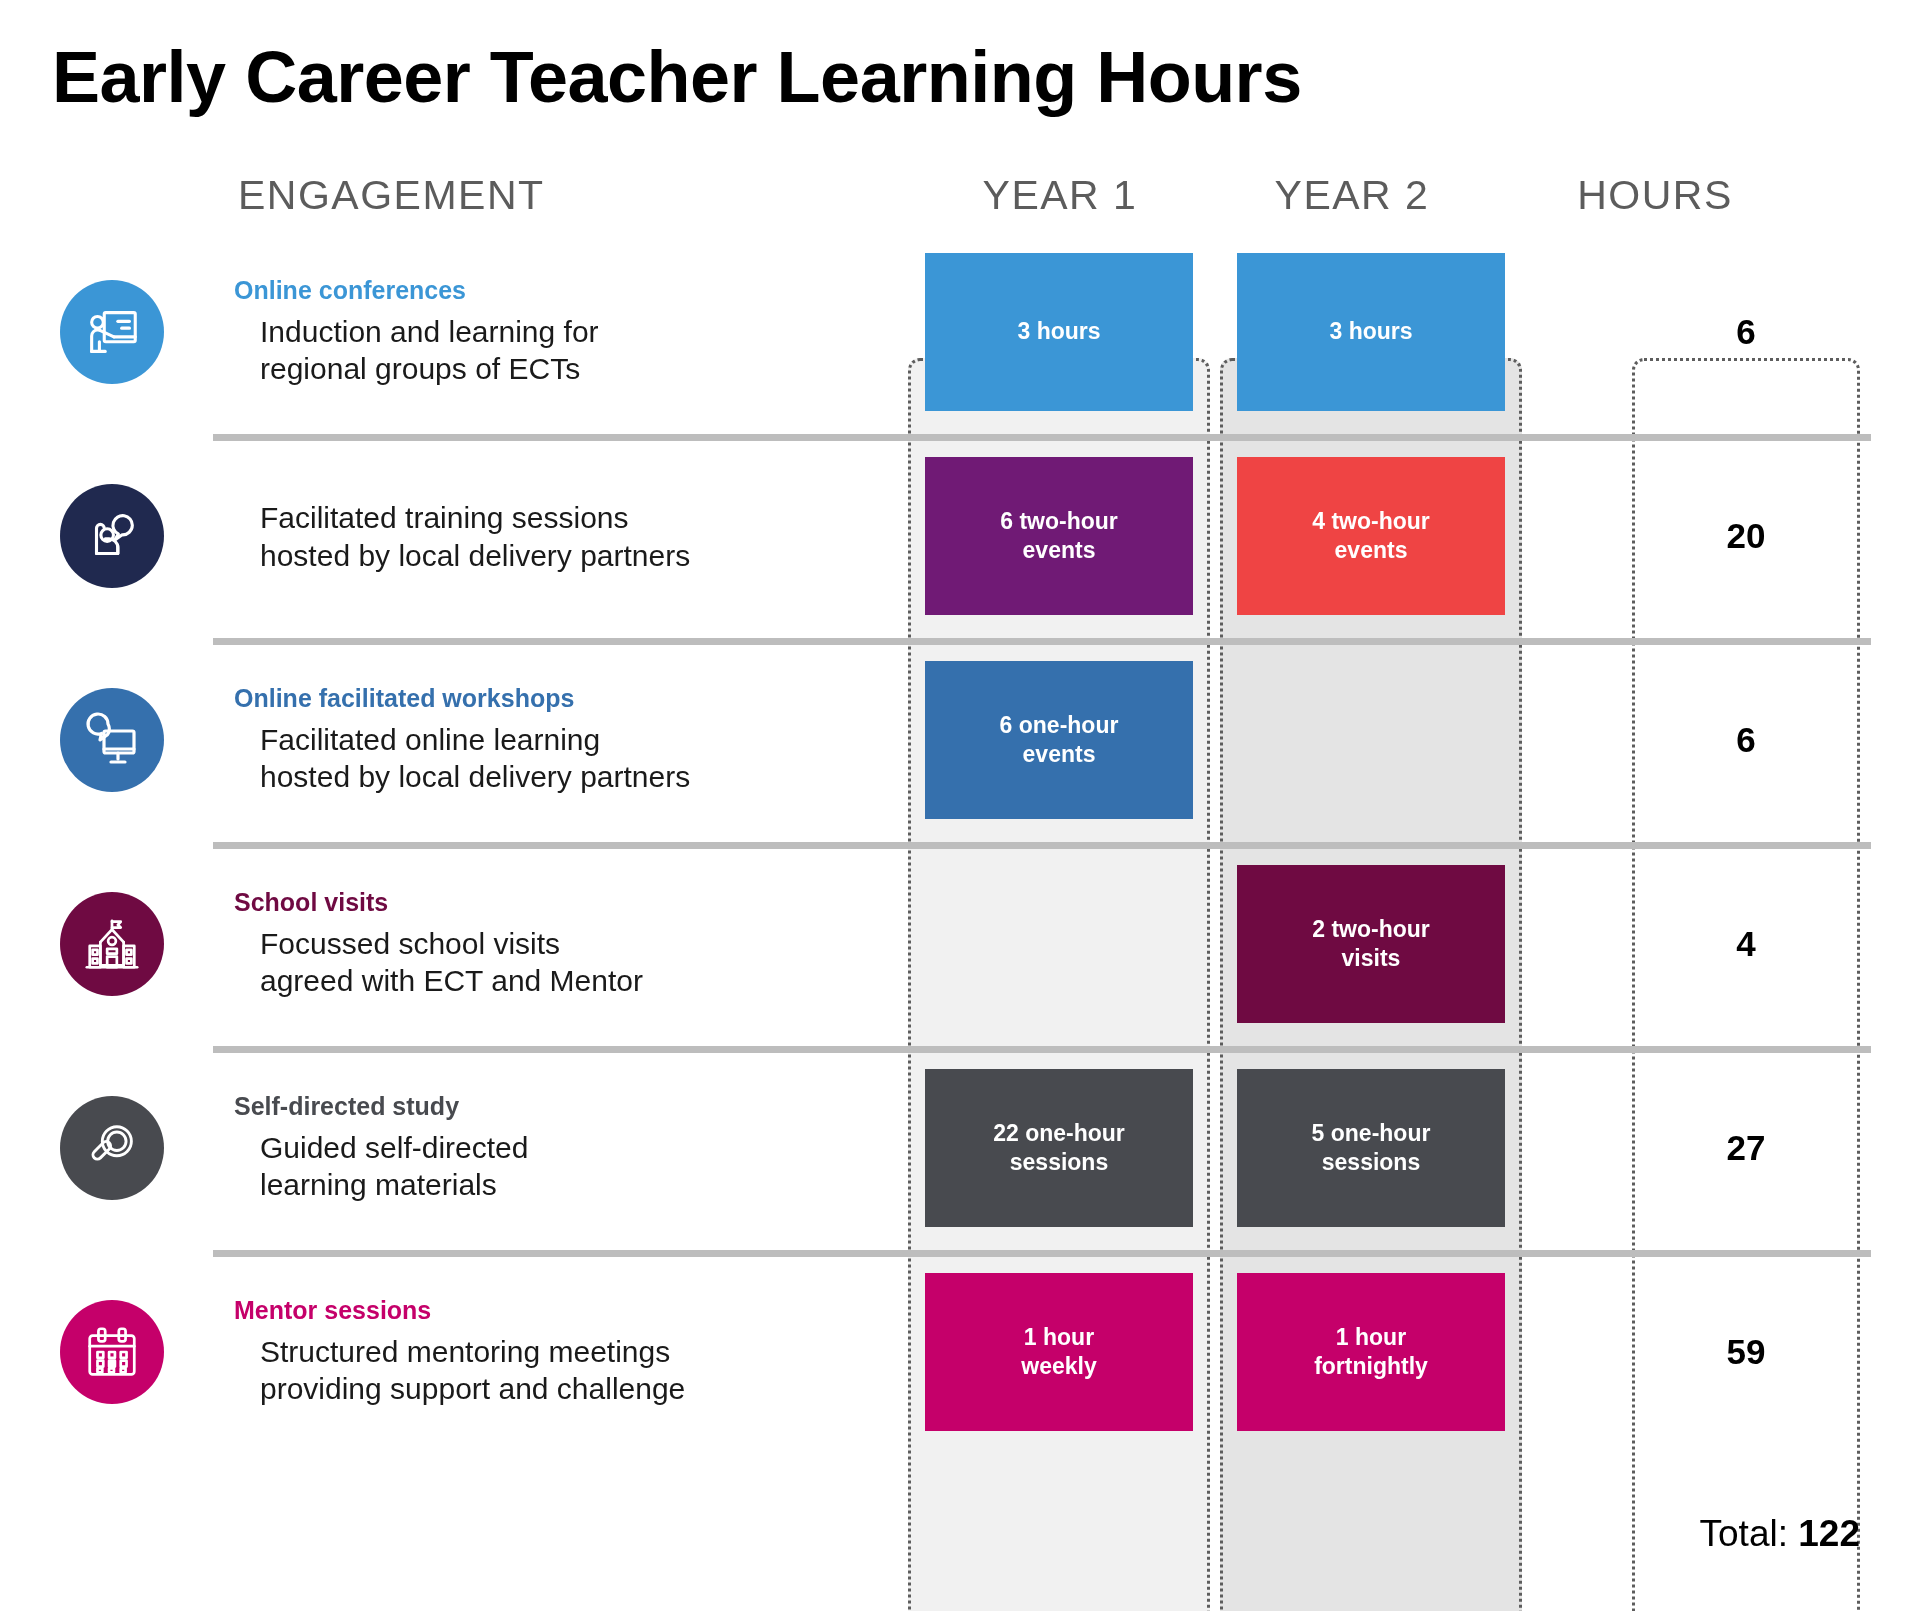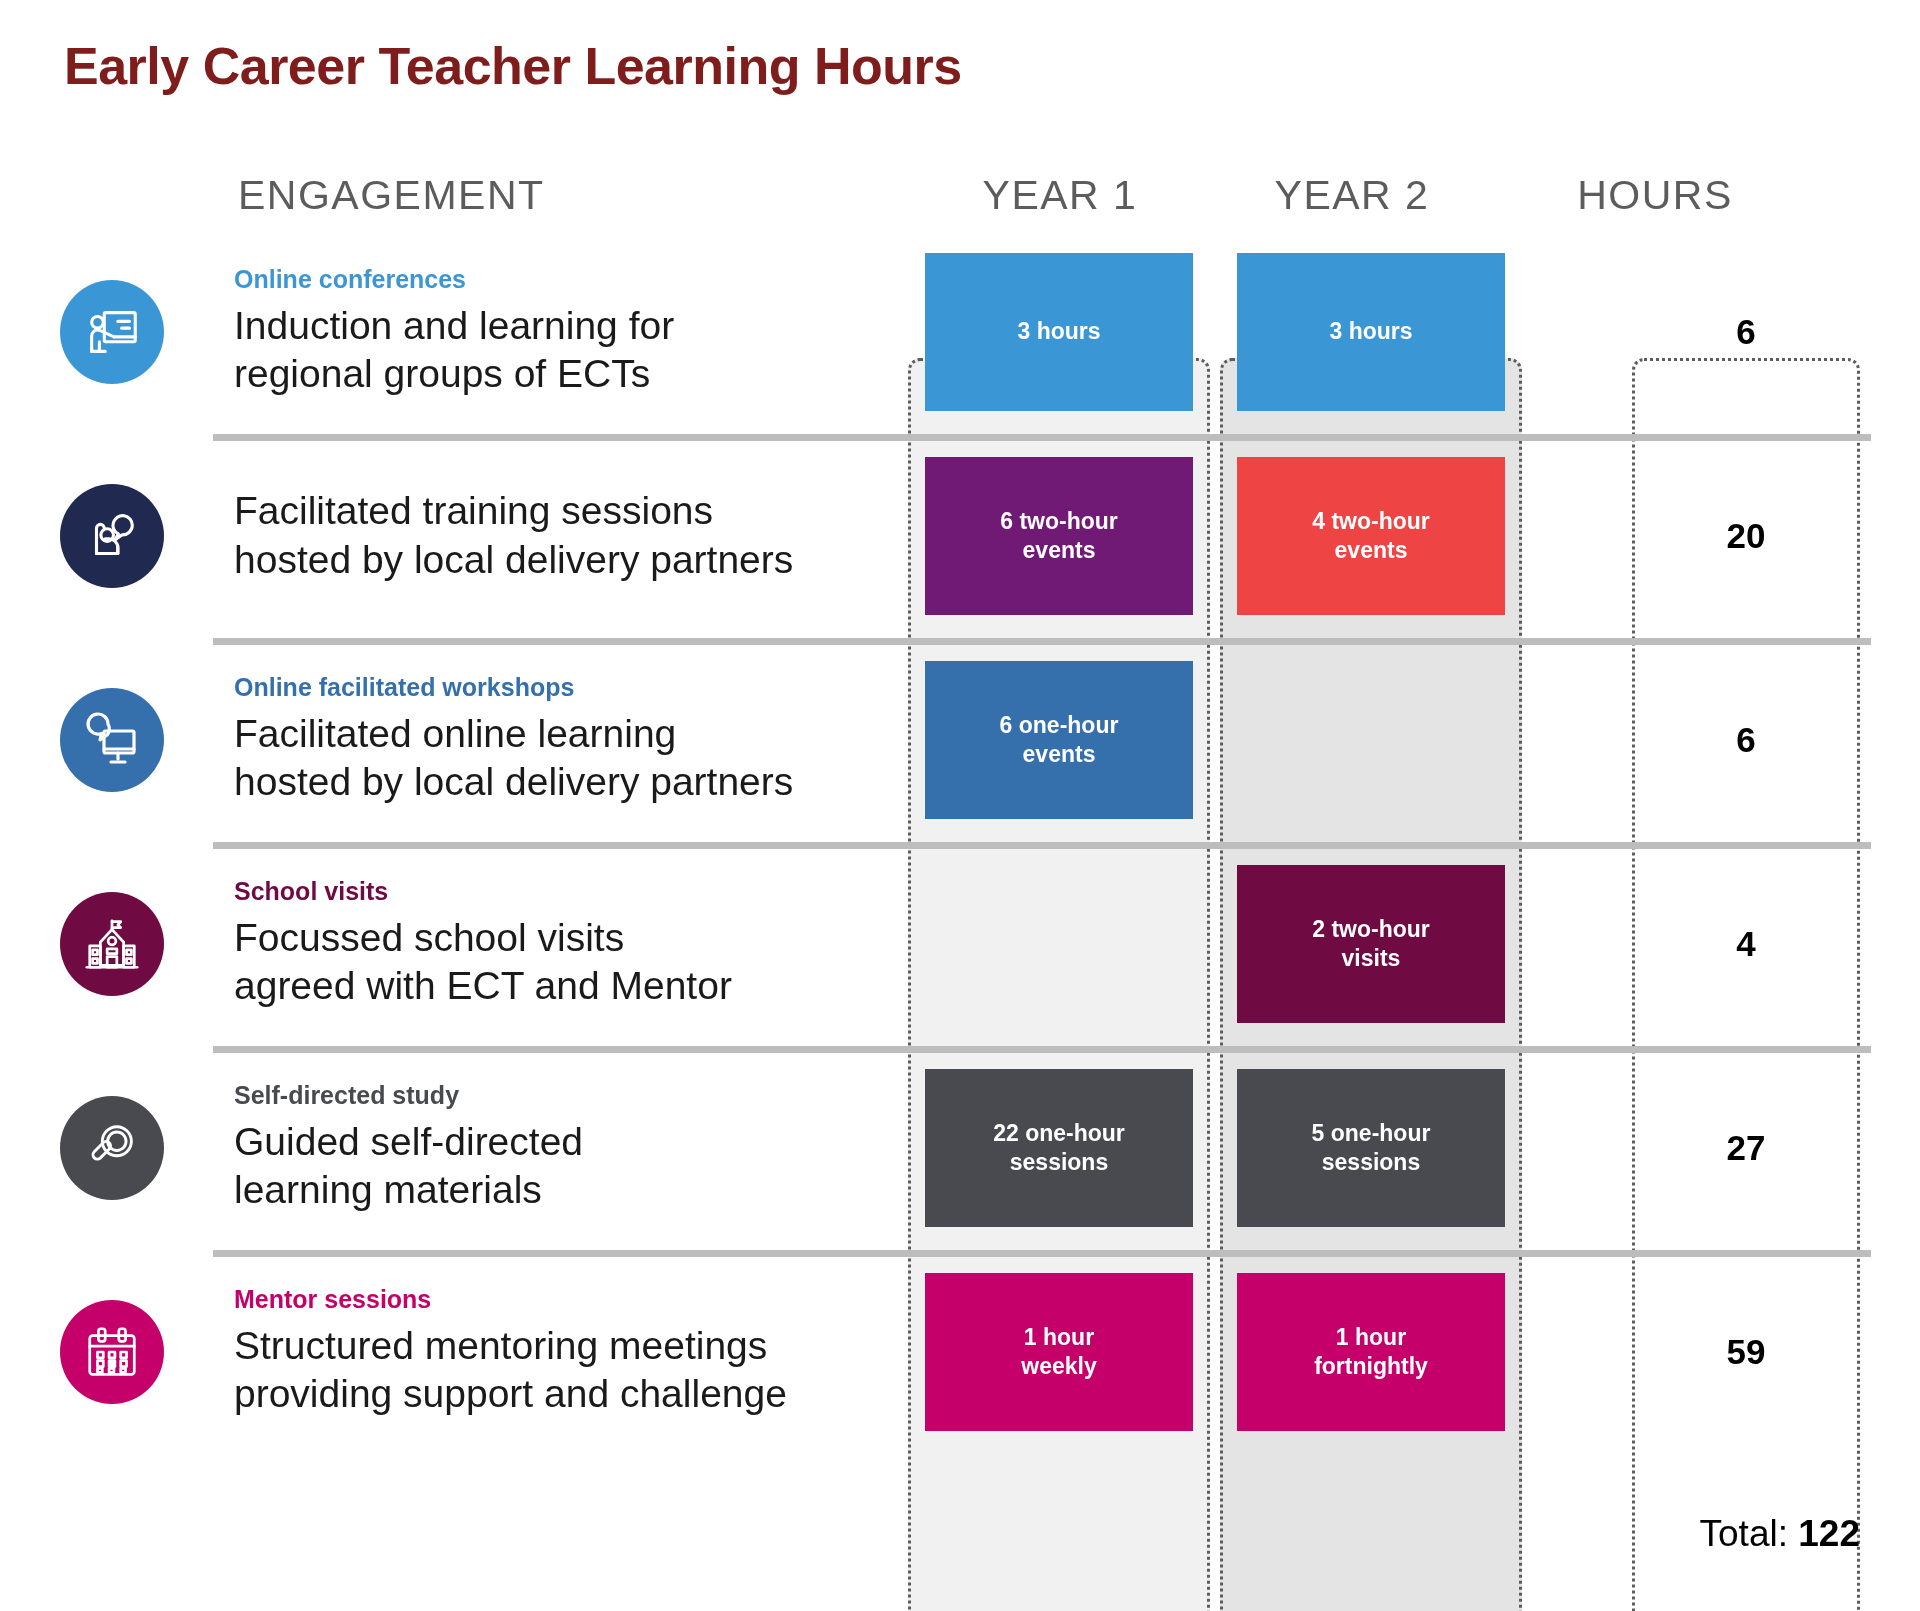--- a/index.html
+++ b/index.html
@@ -12,25 +12,25 @@
     height: 1611px;
     font-family: "Liberation Sans", sans-serif;
     color: #1d1d1d;
     overflow: hidden;
     position: relative;
   }
 
   
   .title {
     position: absolute;
-    left: 64px;
+    left: 52px;
     top: 36px;
-    font-size: 52px;
+    font-size: 72px;
     font-weight: bold;
-    color: #7f1d1d;
+    color: #000000;
     letter-spacing: -0.5px;
     white-space: nowrap;
   }
 
   
   
   .grid {
     position: absolute;
     left: 0;
     top: 130px;
@@ -115,24 +115,25 @@
     transform: translateY(-50%);
     width: 660px;
   }
   .row-title {
     font-size: 25px;
     font-weight: bold;
     line-height: 1.18;
     margin-bottom: 7px;
   }
   .row-desc {
-    font-size: 39px;
+    font-size: 30px;
     line-height: 1.25;
     color: #1a1a1a;
     white-space: pre-line;
+    margin-left: 26px;
   }
 
   .bar {
     position: absolute;
     top: 50%;
     transform: translateY(-50%);
     width: 268px;
     height: 158px;
     display: flex;
     align-items: center;

